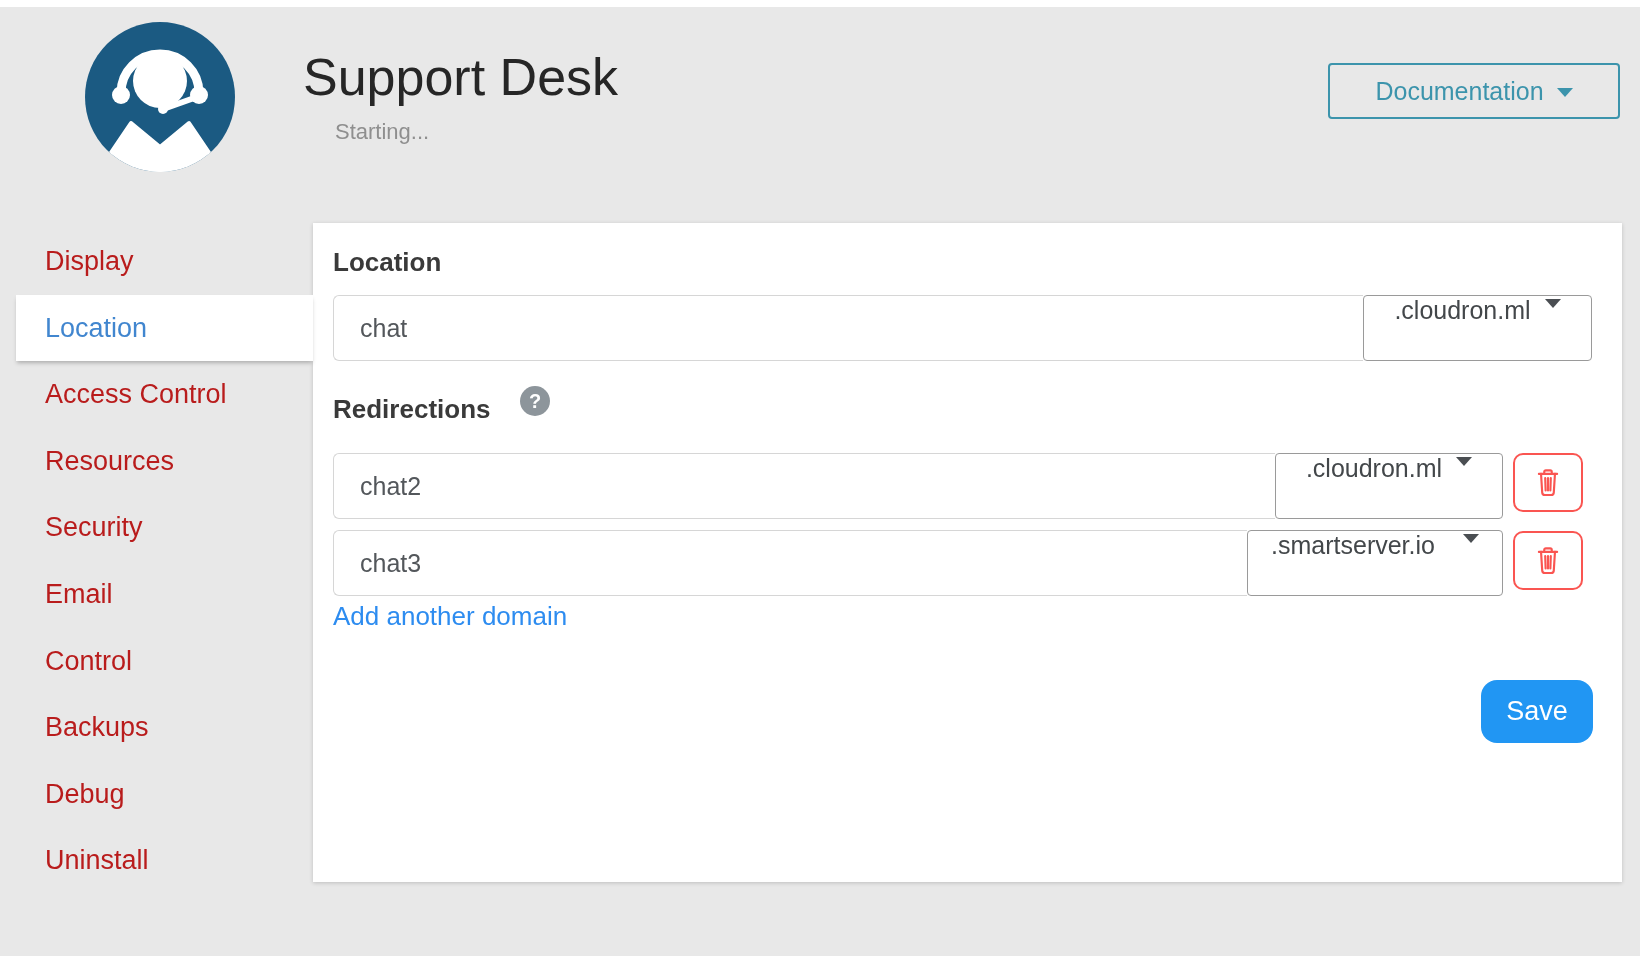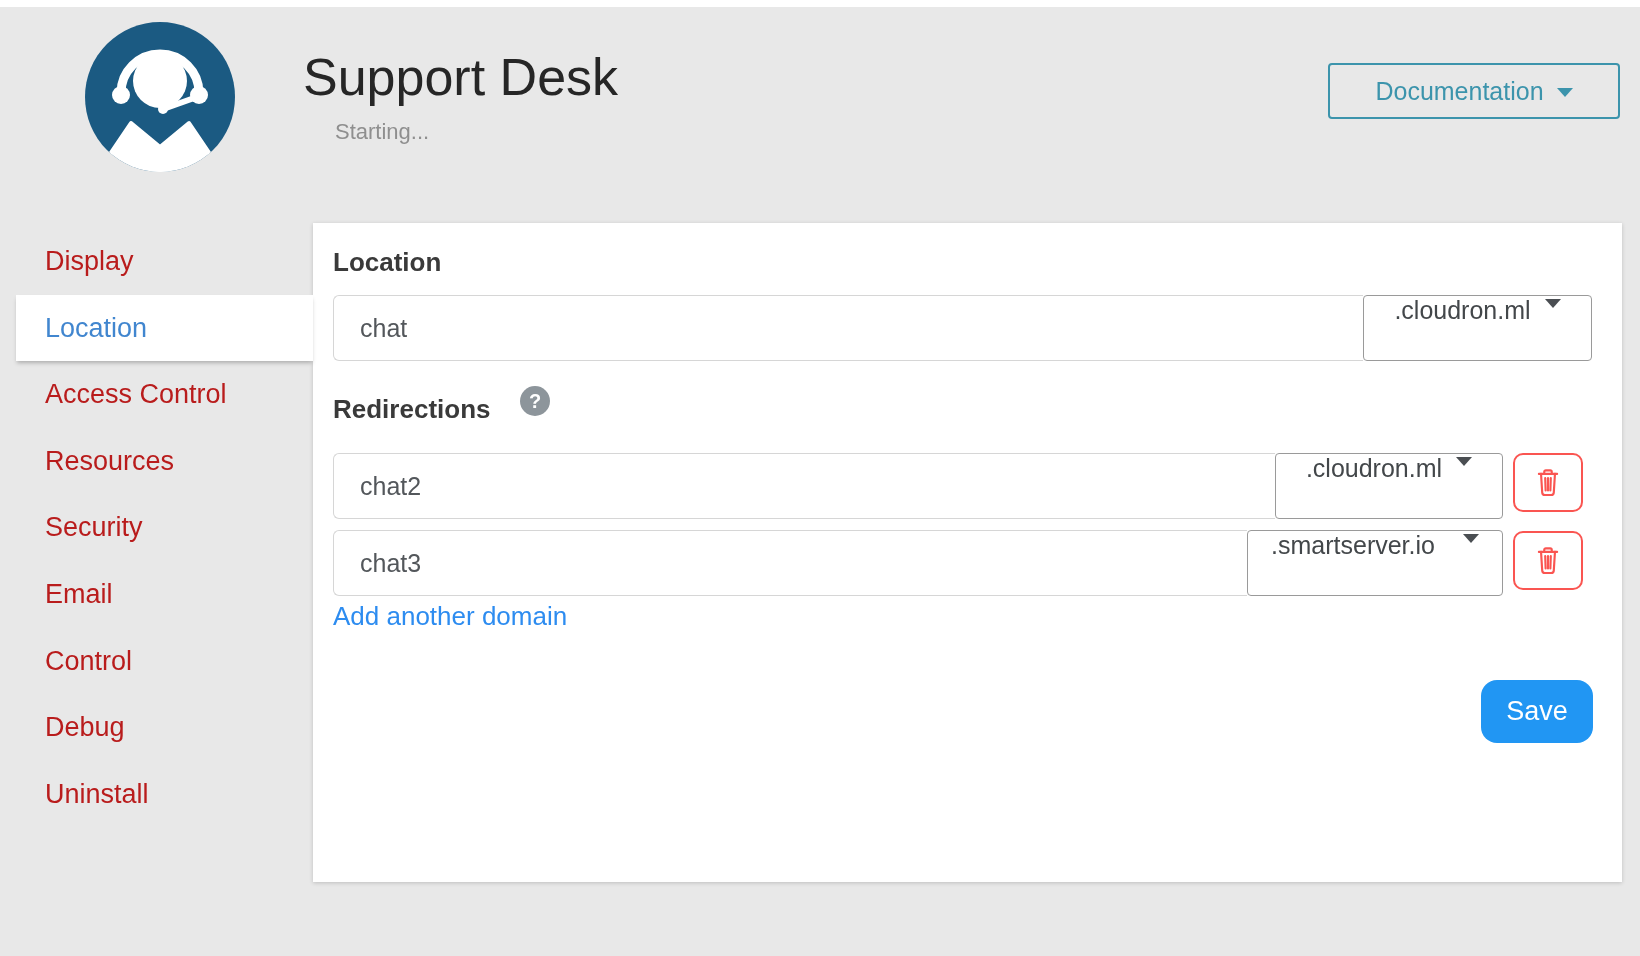--- a/index.html
+++ b/index.html
@@ -137,20 +137,21 @@
 </button>
 
 <nav class="sidebar">
   <div class="sidebar-item">Display</div>
   <div class="sidebar-item active">Location</div>
   <div class="sidebar-item">Access Control</div>
   <div class="sidebar-item">Resources</div>
   <div class="sidebar-item">Security</div>
   <div class="sidebar-item">Email</div>
   <div class="sidebar-item">Control</div>
+  <div class="sidebar-item">Backups</div>
   <div class="sidebar-item">Debug</div>
   <div class="sidebar-item">Uninstall</div>
 </nav>
 
 <main class="card">
 
   <h3 class="section-title" id="title-location">Location</h3>
   <input class="text-input" id="input-location" type="text" value="chat" style="">
   <button class="domain-select" id="select-location">
     <span>.cloudron.ml</span>

